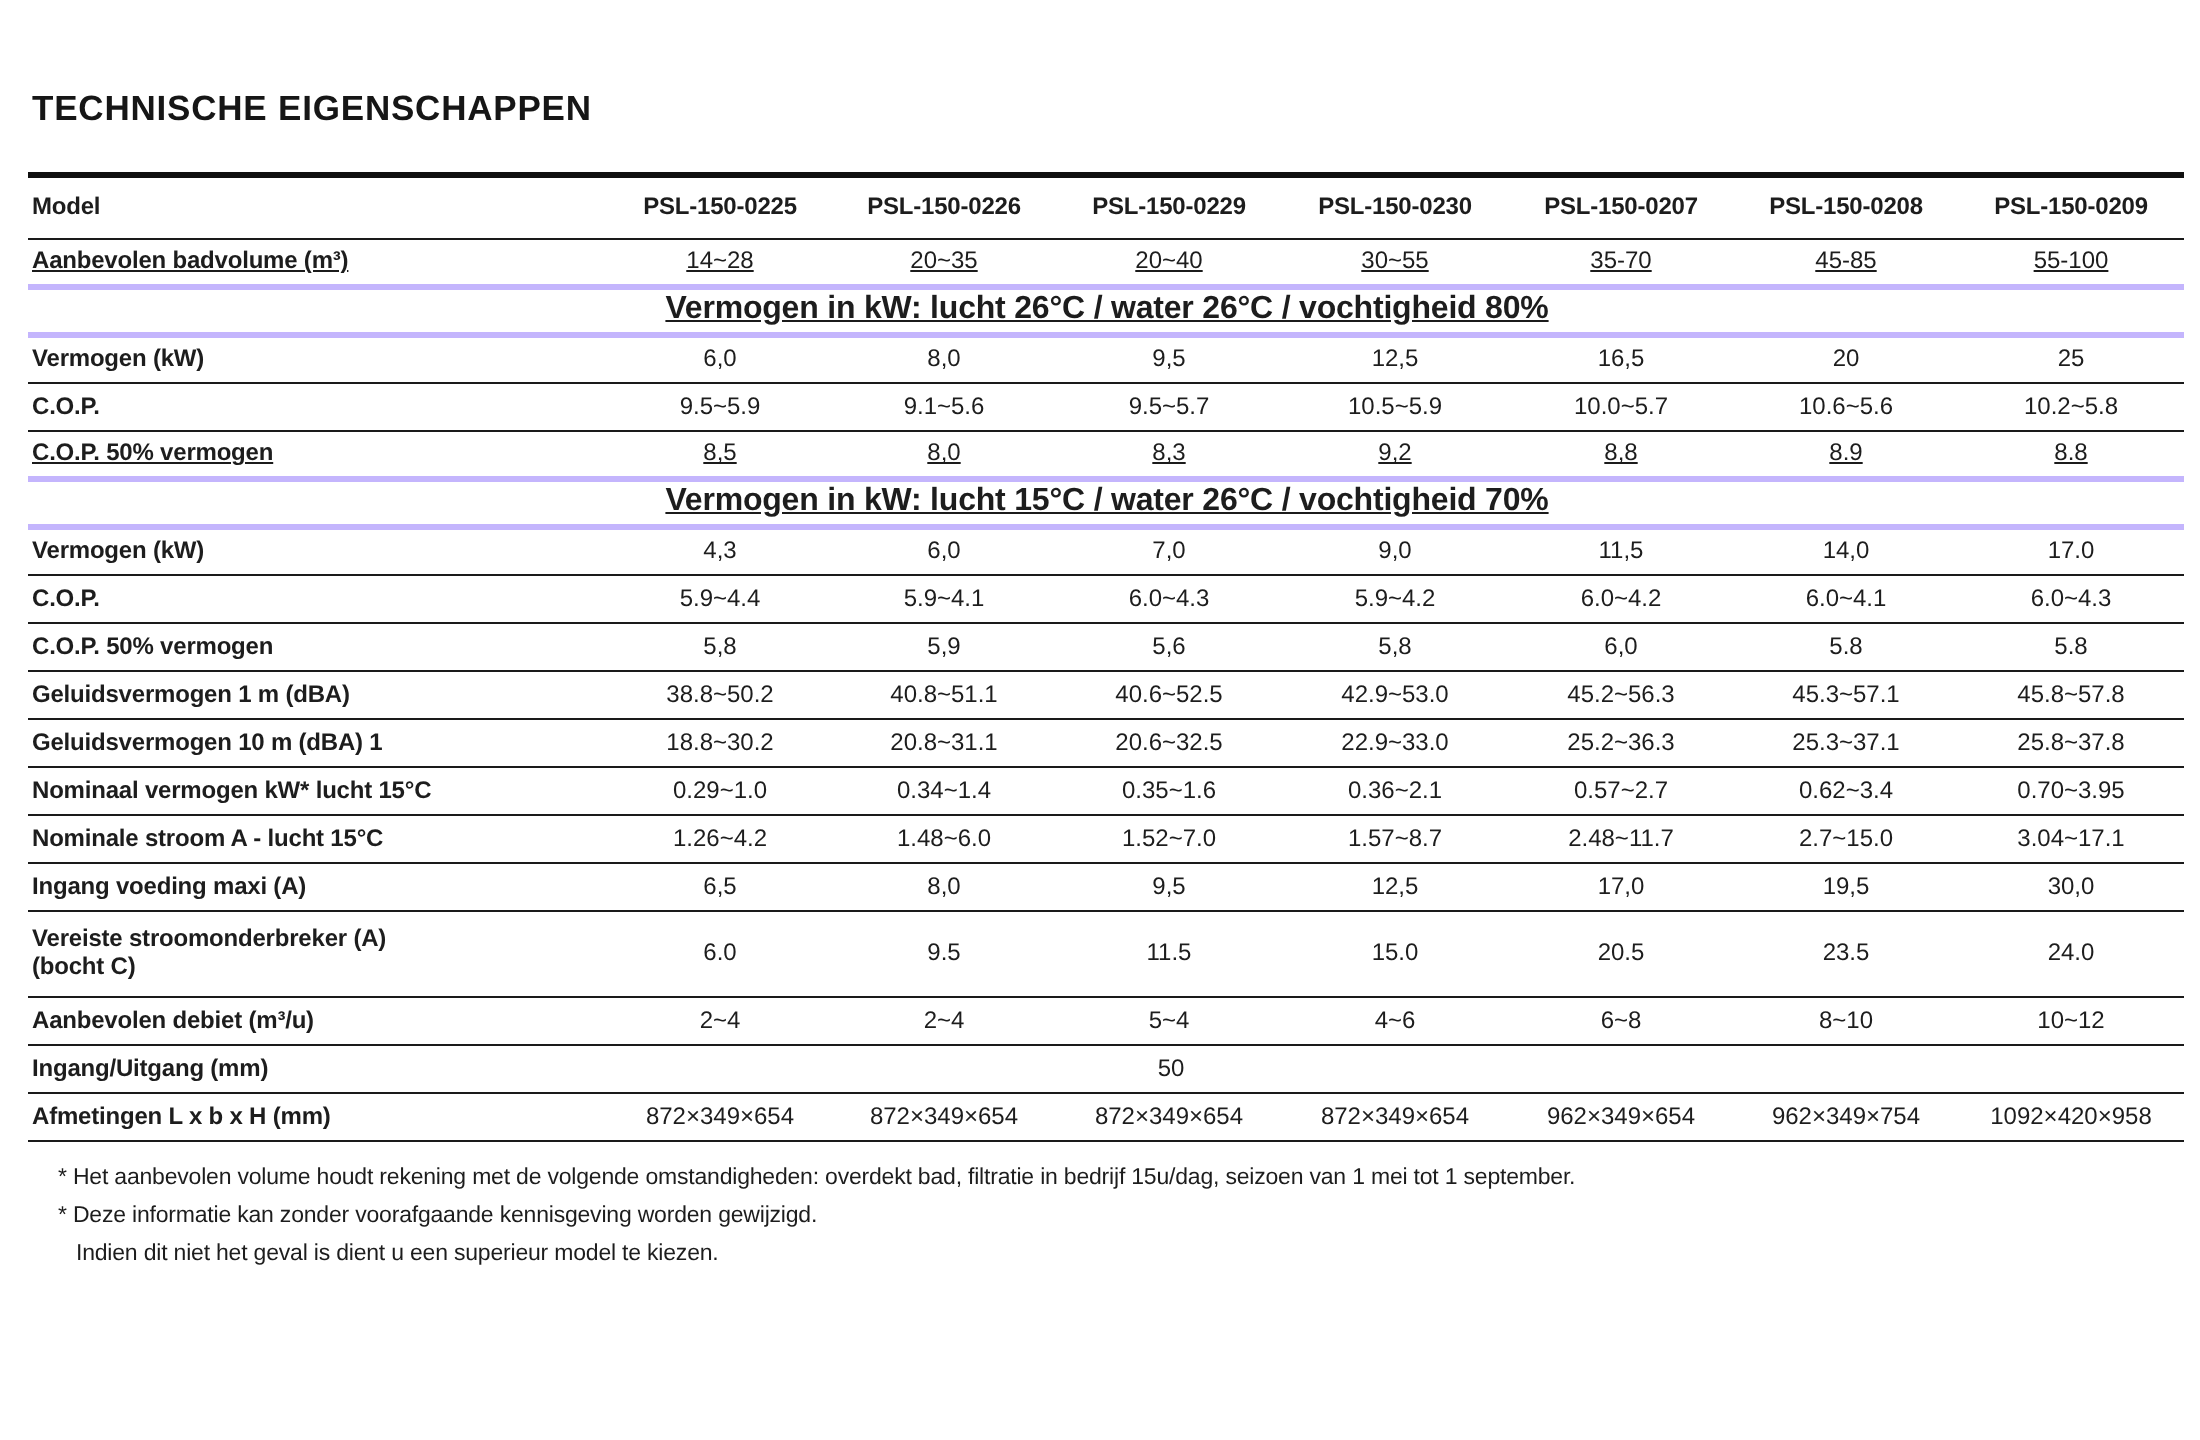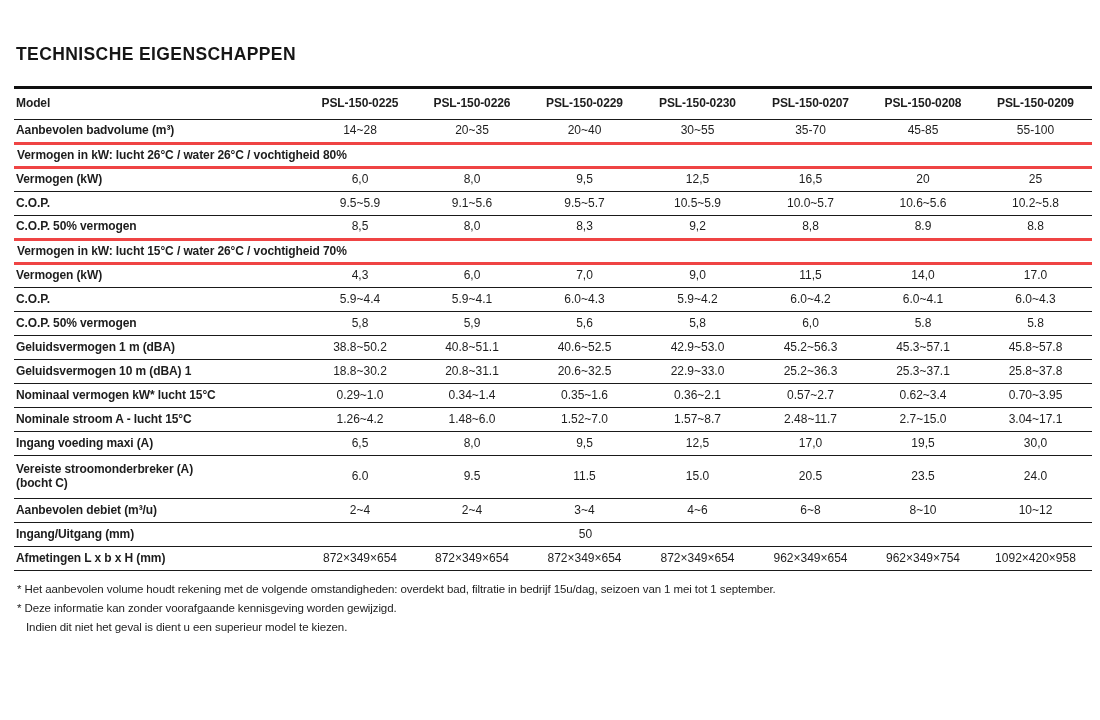--- a/index.html
+++ b/index.html
@@ -24,26 +24,26 @@
   td.label{
     text-align:left;font-weight:bold;font-size:13.5px;color:#151515;
     padding-left:3px;white-space:pre-line;letter-spacing:-0.1px;
   }
   td.val{text-align:center;}
   td.modelhead{text-align:center;font-weight:bold;font-size:11.5px;letter-spacing:-0.1px;}
   tr{height:24px;}
   tr.model-row{height:32px;}
   tr.tall{height:43px;}
   tr.sec{height:24px;}
-  tr.sec td{font-weight:bold;font-size:12px;letter-spacing:-0.1px;padding-left:3px;}
+  tr.sec td{font-weight:bold;font-size:16px;letter-spacing:-0.1px;padding-left:3px;text-align:center;}
   tr.thin{border-bottom:1.5px solid #1a1a1a;}
-  tr.thick{border-bottom:3px solid #ef4444;}
+  tr.thick{border-bottom:3px solid #c4b5fd;text-decoration:underline;}
   tr.bottom{border-bottom:4px solid #0a0a0a;}
   .footnotes{margin:9px 0 0 3px;font-size:11.5px;line-height:19px;color:#1d1d1d;letter-spacing:-0.1px;}
-  .footnotes .fn{white-space:nowrap;}
+  .footnotes .fn{white-space:nowrap;margin-left:12px;}
   .footnotes .fn.indent{padding-left:9px;}
 </style>
 </head>
 <body>
 
 <div class="page">
   <h1 class="title">TECHNISCHE EIGENSCHAPPEN</h1>
 
   <table class="specs">
     <colgroup>
@@ -201,21 +201,21 @@
           <td class="val">11.5</td>
           <td class="val">15.0</td>
           <td class="val">20.5</td>
           <td class="val">23.5</td>
           <td class="val">24.0</td>
         </tr>
         <tr class="thin">
           <td class="label">Aanbevolen debiet (m³/u)</td>
           <td class="val">2~4</td>
           <td class="val">2~4</td>
-          <td class="val">3~4</td>
+          <td class="val">5~4</td>
           <td class="val">4~6</td>
           <td class="val">6~8</td>
           <td class="val">8~10</td>
           <td class="val">10~12</td>
         </tr>
         <tr class="thin">
           <td class="label">Ingang/Uitgang (mm)</td>
           <td class="val" colspan="5">50</td>
           <td class="val" colspan="2"></td>
         </tr>

